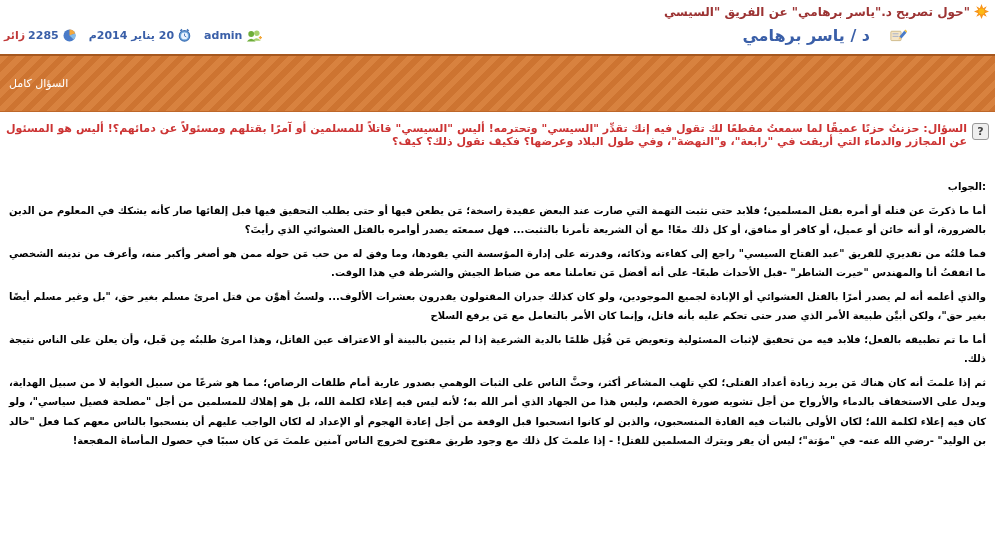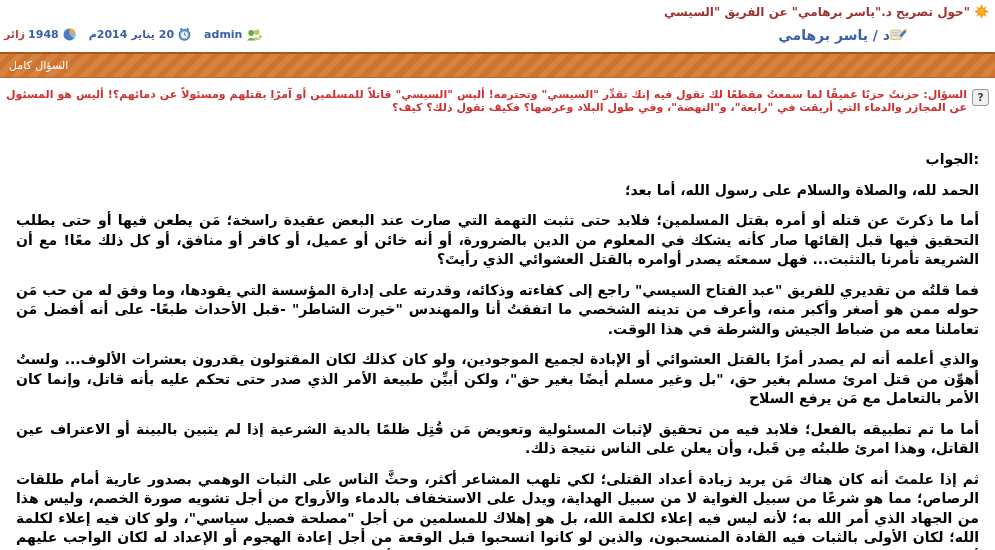--- a/index.html
+++ b/index.html
@@ -7,47 +7,47 @@
     width:995px;height:550px;overflow:hidden;background:#ffffff;
     font-family:"DejaVu Sans", sans-serif;
   }
   .page{direction:rtl;width:995px;}
 
   
   .title-row{display:flex;align-items:center;gap:4px;padding:4px 6px 0 6px;}
   .title-row .title{color:#9c3333;font-weight:bold;font-size:12px;}
   .icon{display:inline-block;vertical-align:middle;line-height:0;}
   .byline-row{display:flex;justify-content:space-between;align-items:center;padding:7px 6px 4px 4px;}
-  .author{display:flex;align-items:center;gap:0;margin-right:82px;
-          color:#3a5fa8;font-weight:bold;font-size:14px;cursor:pointer;}
+  .author{display:flex;align-items:center;gap:20px;margin-right:82px;
+          color:#3a5fa8;font-weight:bold;font-size:16px;cursor:pointer;}
   .meta{display:flex;align-items:center;gap:12px;font-size:11px;font-weight:bold;color:#3a5fa8;}
   .meta-group{display:flex;align-items:center;gap:3px;}
   .meta .red{color:#c03a3a;}
 
   
   .bar{
     height:23px;line-height:23px;margin-top:5px;
     background:repeating-linear-gradient(135deg,#d8823f 0px,#d8823f 6px,#cd7431 6px,#cd7431 12px);
     border-top:2px solid #a6581f;border-bottom:1px solid #be6729;
-    color:#ffffff;font-size:11px;text-align:left;padding:0 9px;
+    color:#ffffff;font-size:11px;text-align:left;padding:16px 9px;
   }
 
   
   .question{display:flex;align-items:flex-start;gap:5px;padding:10px 6px 18px 6px;}
   .q-icon{
     flex:0 0 auto;width:15px;height:15px;margin-top:1px;
     background:#efefef;border:1px solid #999999;border-radius:3px;
     color:#444444;font-size:11px;font-weight:bold;text-align:center;line-height:15px;
   }
   .q-text{color:#cc3333;font-size:11px;font-weight:bold;line-height:13px;text-align:justify;direction:rtl;}
 
   
   .answer{padding:7px 5px 0 5px;}
   .answer p{
-    margin:11px;color:#000000;font-size:14px;font-weight:bold;line-height:19.5px;
+    margin:4px;color:#000000;font-size:10px;font-weight:bold;line-height:19.5px;
     text-align:justify;direction:rtl;
   }
 </style>
 </head>
 <body>
 
 <div class="page">
 
   <div class="title-row">
     <span class="icon">
@@ -103,37 +103,36 @@
       </span>
 
       <span class="meta-group">
         <span class="icon">
           <svg width="15" height="15" viewBox="0 0 20 20">
             <circle cx="10" cy="10" r="8" fill="#4a7bc8"></circle>
             <path d="M10 10 L10 2 A8 8 0 0 1 17.6 7.4 z" fill="#f4a83c"></path>
             <path d="M10 10 L17.6 7.4 A8 8 0 0 1 15.8 15.6 z" fill="#86bce8"></path>
           </svg>
         </span>
-        <span>1948</span>
+        <span>2285</span>
         <span class="red">زائر</span>
       </span>
     </div>
   </div>
 
   <div class="bar">السؤال كامل</div>
 
   <div class="question">
     <span class="q-icon">?</span>
     <div class="q-text">السؤال: حزنتُ حزنًا عميقًا لما سمعتُ مقطعًا لك تقول فيه إنك تقدِّر "السيسي" وتحترمه! أليس "السيسي" قاتلاً للمسلمين أو آمرًا بقتلهم ومسئولاً عن دمائهم؟! أليس هو المسئول عن المجازر والدماء التي أريقت في "رابعة"، و"النهضة"، وفي طول البلاد وعرضها؟ فكيف تقول ذلك؟ كيف؟</div>
   </div>
 
 
   <div class="answer">
       <p>:الجواب</p>
-      <p>الحمد لله، والصلاة والسلام على رسول الله، أما بعد؛</p>
       <p>أما ما ذكرتَ عن قتله أو أمره بقتل المسلمين؛ فلابد حتى تثبت التهمة التي صارت عند البعض عقيدة راسخة؛ مَن يطعن فيها أو حتى يطلب التحقيق فيها قبل إلقائها صار كأنه يشكك في المعلوم من الدين بالضرورة، أو أنه خائن أو عميل، أو كافر أو منافق، أو كل ذلك معًا! مع أن الشريعة تأمرنا بالتثبت... فهل سمعتَه يصدر أوامره بالقتل العشوائي الذي رأيتَ؟</p>
       <p>فما قلتُه من تقديري للفريق "عبد الفتاح السيسي" راجع إلى كفاءته وذكائه، وقدرته على إدارة المؤسسة التي يقودها، وما وفق له من حب مَن حوله ممن هو أصغر وأكبر منه، وأعرف من تدينه الشخصي ما اتفقتُ أنا والمهندس "خيرت الشاطر" -قبل الأحداث طبعًا- على أنه أفضل مَن تعاملنا معه من ضباط الجيش والشرطة في هذا الوقت.</p>
-      <p>والذي أعلمه أنه لم يصدر أمرًا بالقتل العشوائي أو الإبادة لجميع الموجودين، ولو كان كذلك لكان المقتولون يقدرون بعشرات الألوف... ولستُ أهوِّن من قتل امرئ مسلم بغير حق، "بل وغير مسلم أيضًا بغير حق"، ولكن أبيِّن طبيعة الأمر الذي صدر حتى تحكم عليه بأنه قاتل، وإنما كان الأمر بالتعامل مع مَن يرفع السلاح</p>
+      <p>والذي أعلمه أنه لم يصدر أمرًا بالقتل العشوائي أو الإبادة لجميع الموجودين، ولو كان كذلك جدران المقتولون يقدرون بعشرات الألوف... ولستُ أهوِّن من قتل امرئ مسلم بغير حق، "بل وغير مسلم أيضًا بغير حق"، ولكن أبيِّن طبيعة الأمر الذي صدر حتى تحكم عليه بأنه قاتل، وإنما كان الأمر بالتعامل مع مَن يرفع السلاح</p>
       <p>أما ما تم تطبيقه بالفعل؛ فلابد فيه من تحقيق لإثبات المسئولية وتعويض مَن قُتِل ظلمًا بالدية الشرعية إذا لم يتبين بالبينة أو الاعتراف عين القاتل، وهذا امرئ طلبتُه مِن قَبل، وأن يعلن على الناس نتيجة ذلك.</p>
       <p>ثم إذا علمتَ أنه كان هناك مَن يريد زيادة أعداد القتلى؛ لكي تلهب المشاعر أكثر، وحثَّ الناس على الثبات الوهمي بصدور عارية أمام طلقات الرصاص؛ مما هو شرعًا من سبيل الغواية لا من سبيل الهداية، ويدل على الاستخفاف بالدماء والأرواح من أجل تشويه صورة الخصم، وليس هذا من الجهاد الذي أمر الله به؛ لأنه ليس فيه إعلاء لكلمة الله، بل هو إهلاك للمسلمين من أجل "مصلحة فصيل سياسي"، ولو كان فيه إعلاء لكلمة الله؛ لكان الأولى بالثبات فيه القادة المنسحبون، والذين لو كانوا انسحبوا قبل الوقعة من أجل إعادة الهجوم أو الإعداد له لكان الواجب عليهم أن ينسحبوا بالناس معهم كما فعل "خالد بن الوليد" -رضي الله عنه- في "مؤتة"؛ ليس أن يفر ويترك المسلمين للقتل! - إذا علمتَ كل ذلك مع وجود طريق مفتوح لخروج الناس آمنين علمتَ مَن كان سببًا في حصول المأساة المفجعة!</p>
     </div>
 
 </div>
 
 </body></html>

